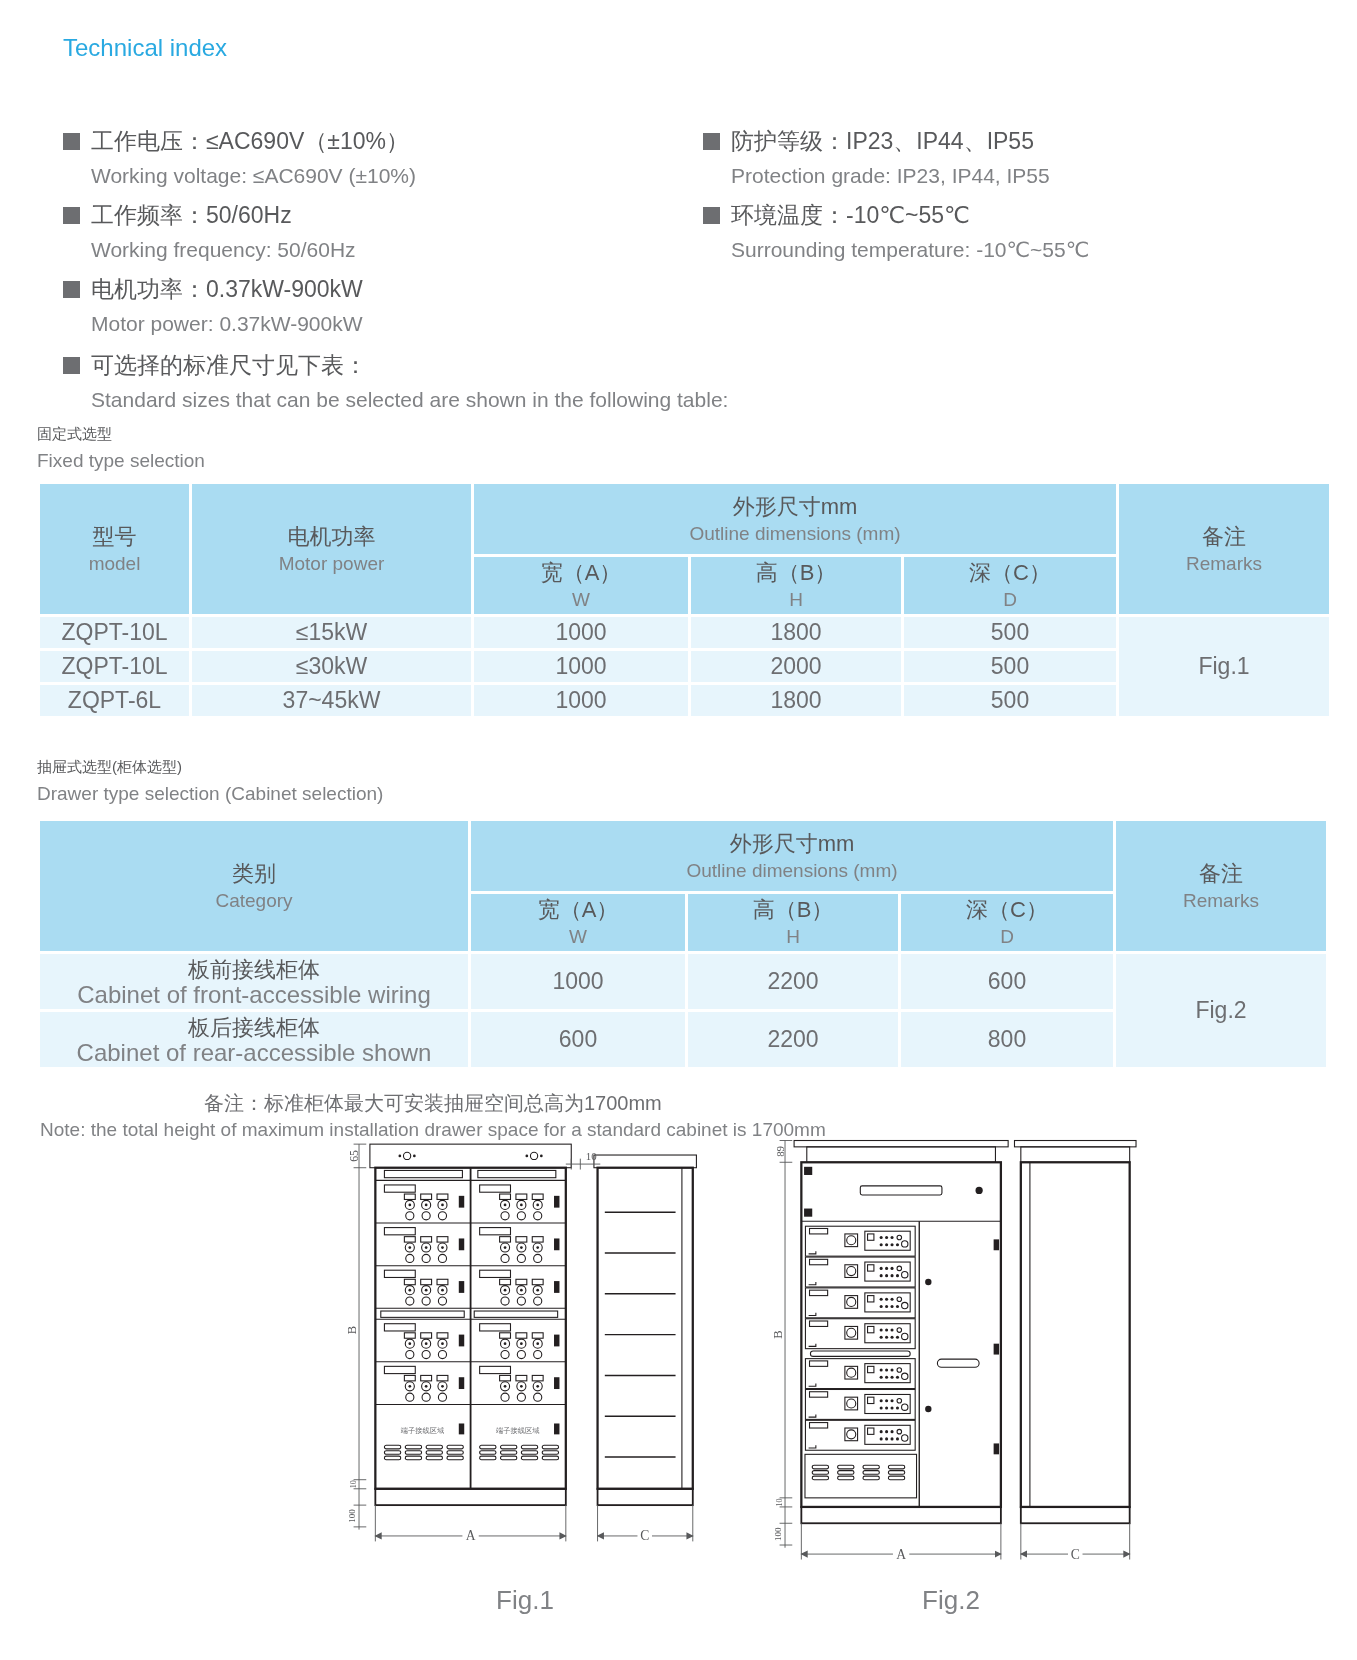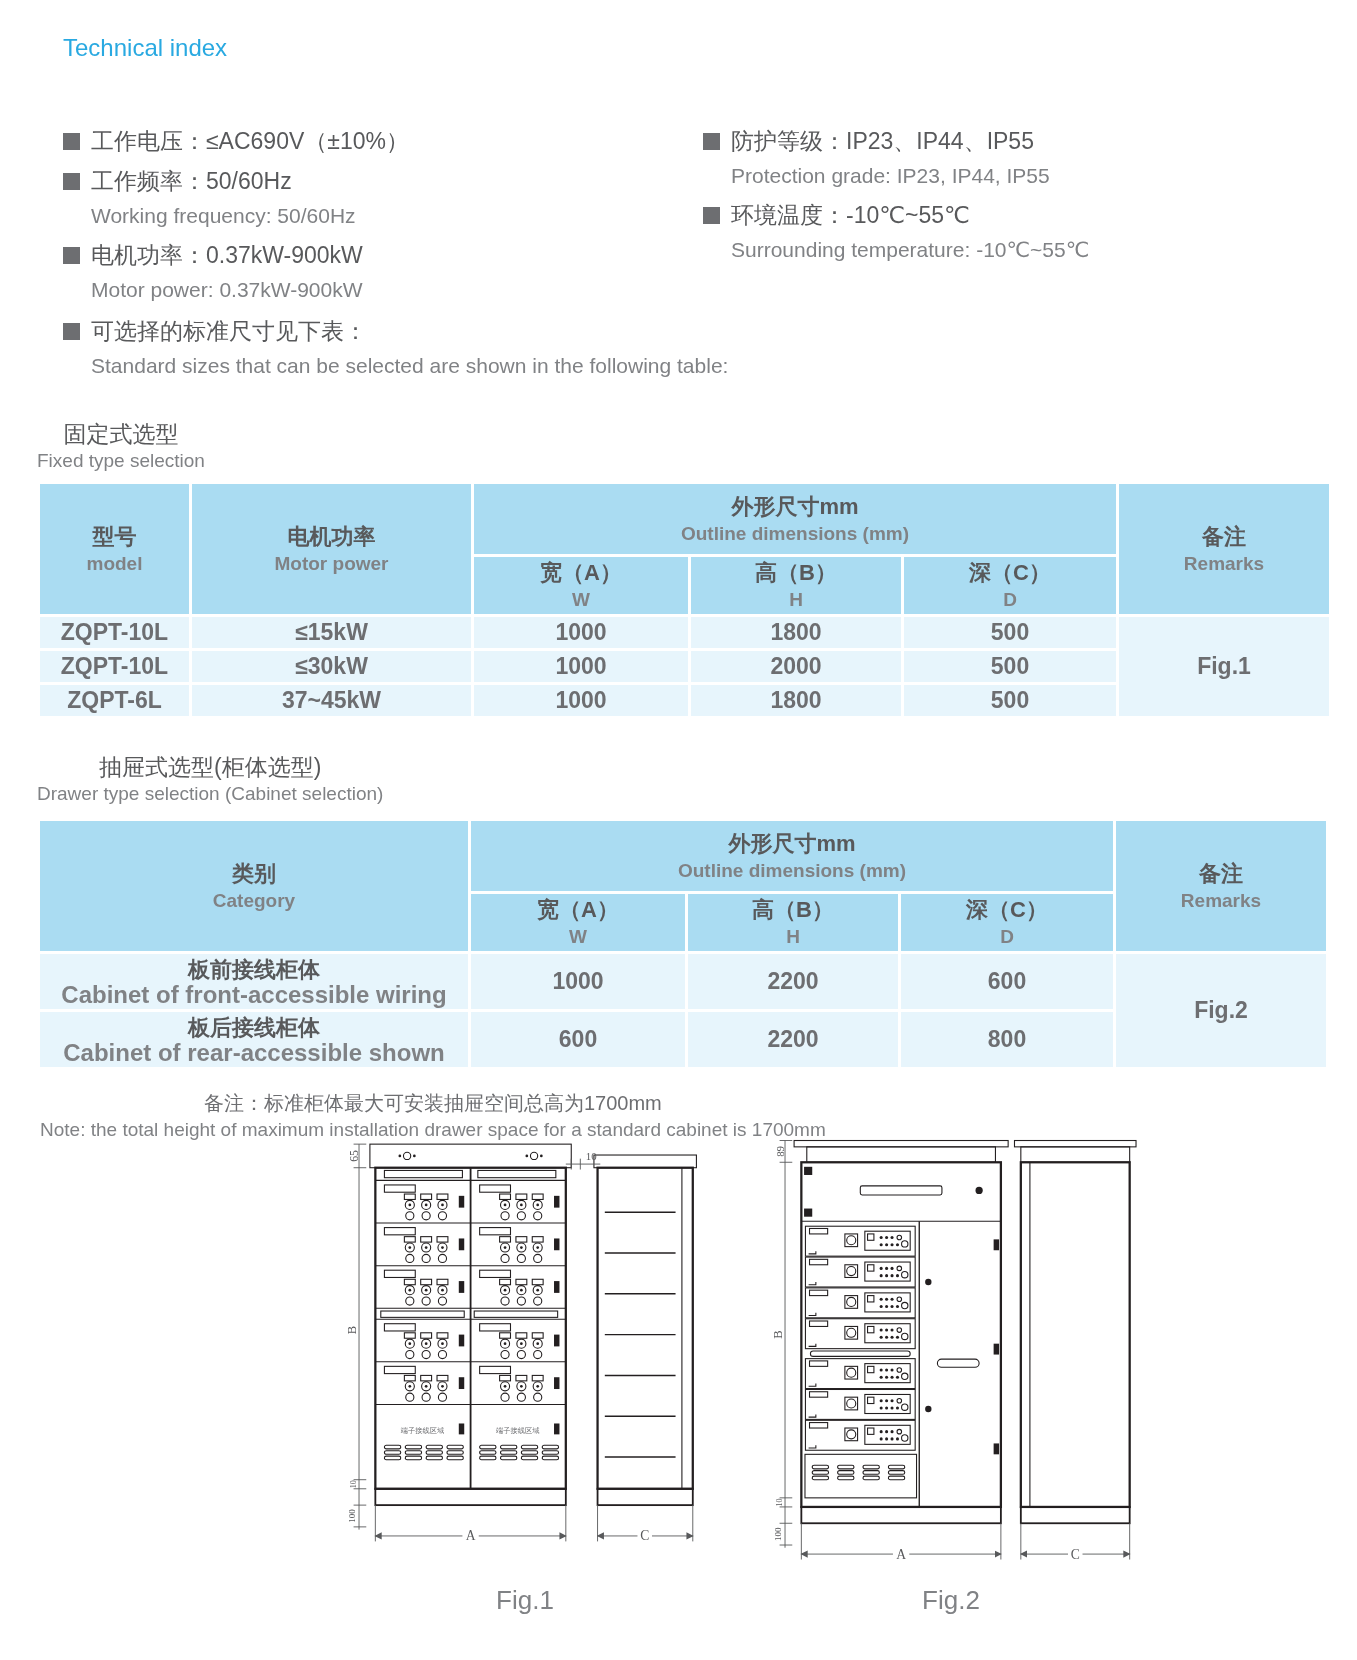--- a/index.html
+++ b/index.html
@@ -26,25 +26,25 @@
   .title-zh{font-size:42px;color:var(--accent);letter-spacing:3px;line-height:1.1;}
   .title-en{font-size:24px;color:var(--accent);margin:6px 0 0 30px;}
   
   .spec-item{margin-bottom:10px;}
   .spec-zh{font-size:23px;color:var(--text-dark);display:flex;align-items:center;line-height:30px;}
   .sq{display:inline-block;width:17px;height:17px;background:var(--text-gray);margin-right:11px;flex:0 0 auto;}
   .spec-en{font-size:21px;color:var(--text-light);margin:6px 0 0 28px;line-height:28px;}
   .gap-top{margin-top:12px;}
   .spec-col-right{position:absolute;left:640px;top:0;}
   
-  .sec-zh{font-size:23px;color:var(--text-dark);line-height:28px;text-align:center;}
+  .sec-zh{font-size:15px;color:var(--text-dark);line-height:28px;}
   .sec-en{font-size:19px;color:var(--text-light);line-height:26px;}
   
   table{border-collapse:separate;border-spacing:3px;table-layout:fixed;width:1283px;}
-  th,td{text-align:center;vertical-align:middle;font-weight:bold;padding:2px;}
+  th,td{text-align:center;vertical-align:middle;font-weight:normal;padding:2px;}
   thead th{background:var(--header-bg);}
   tbody td{background:var(--row-bg);}
   .hz{font-size:22px;color:var(--text-dark);line-height:28px;}
   .he{font-size:19px;color:var(--text-light);line-height:25px;}
   .num{font-size:23px;color:var(--text-gray);}
   .r1{height:70px;} .r2{height:48px;}
   .t1 tbody tr{height:29px;} .t2 tbody tr{height:54px;}
   .catz{font-size:22px;color:var(--text-dark);line-height:27px;}
   .cate{font-size:24px;color:var(--text-light);line-height:24px;}
   
@@ -67,20 +67,21 @@
   <div class="title-en">Technical index</div>
 </div>
 
 <div class="abs" style="left:63px;top:126px;width:1260px;">
   <div>
     <div class="spec-item">
       <div class="spec-zh">
           <span class="sq"></span>
           <span>工作电压：≤AC690V（±10%）</span>
         </div>
+      <div class="spec-en">Working voltage: ≤AC690V (±10%)</div>
     </div>
     <div class="spec-item">
       <div class="spec-zh">
           <span class="sq"></span>
           <span>工作频率：50/60Hz</span>
         </div>
       <div class="spec-en">Working frequency: 50/60Hz</div>
     </div>
     <div class="spec-item">
       <div class="spec-zh">

